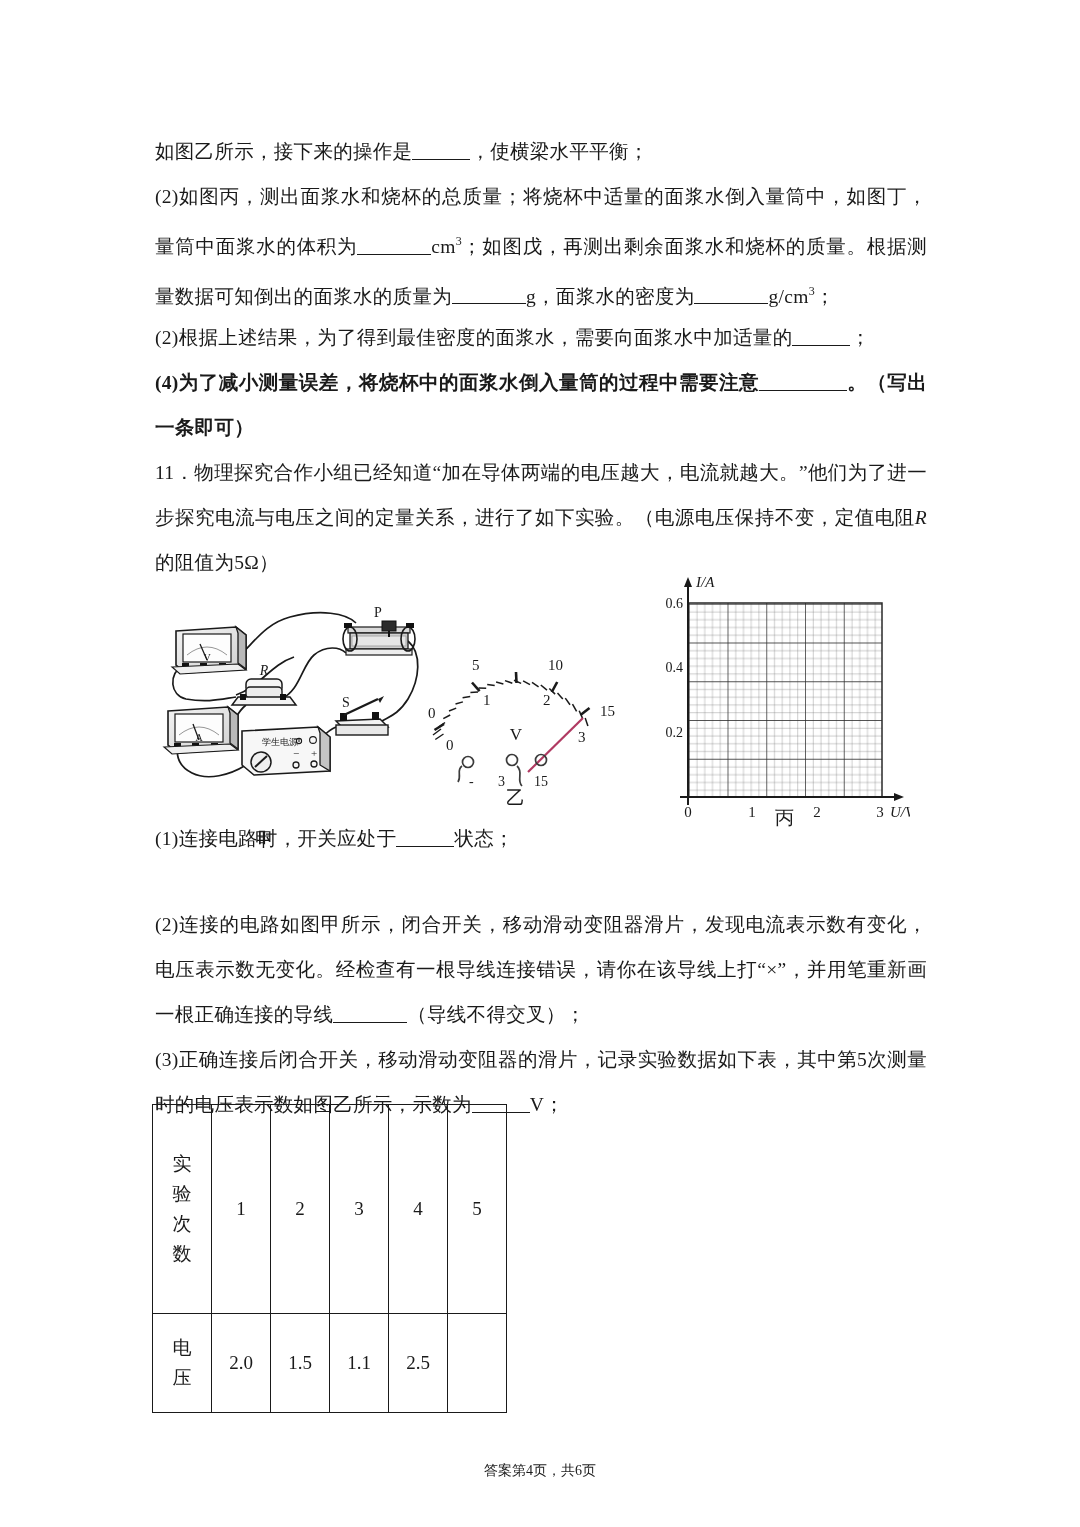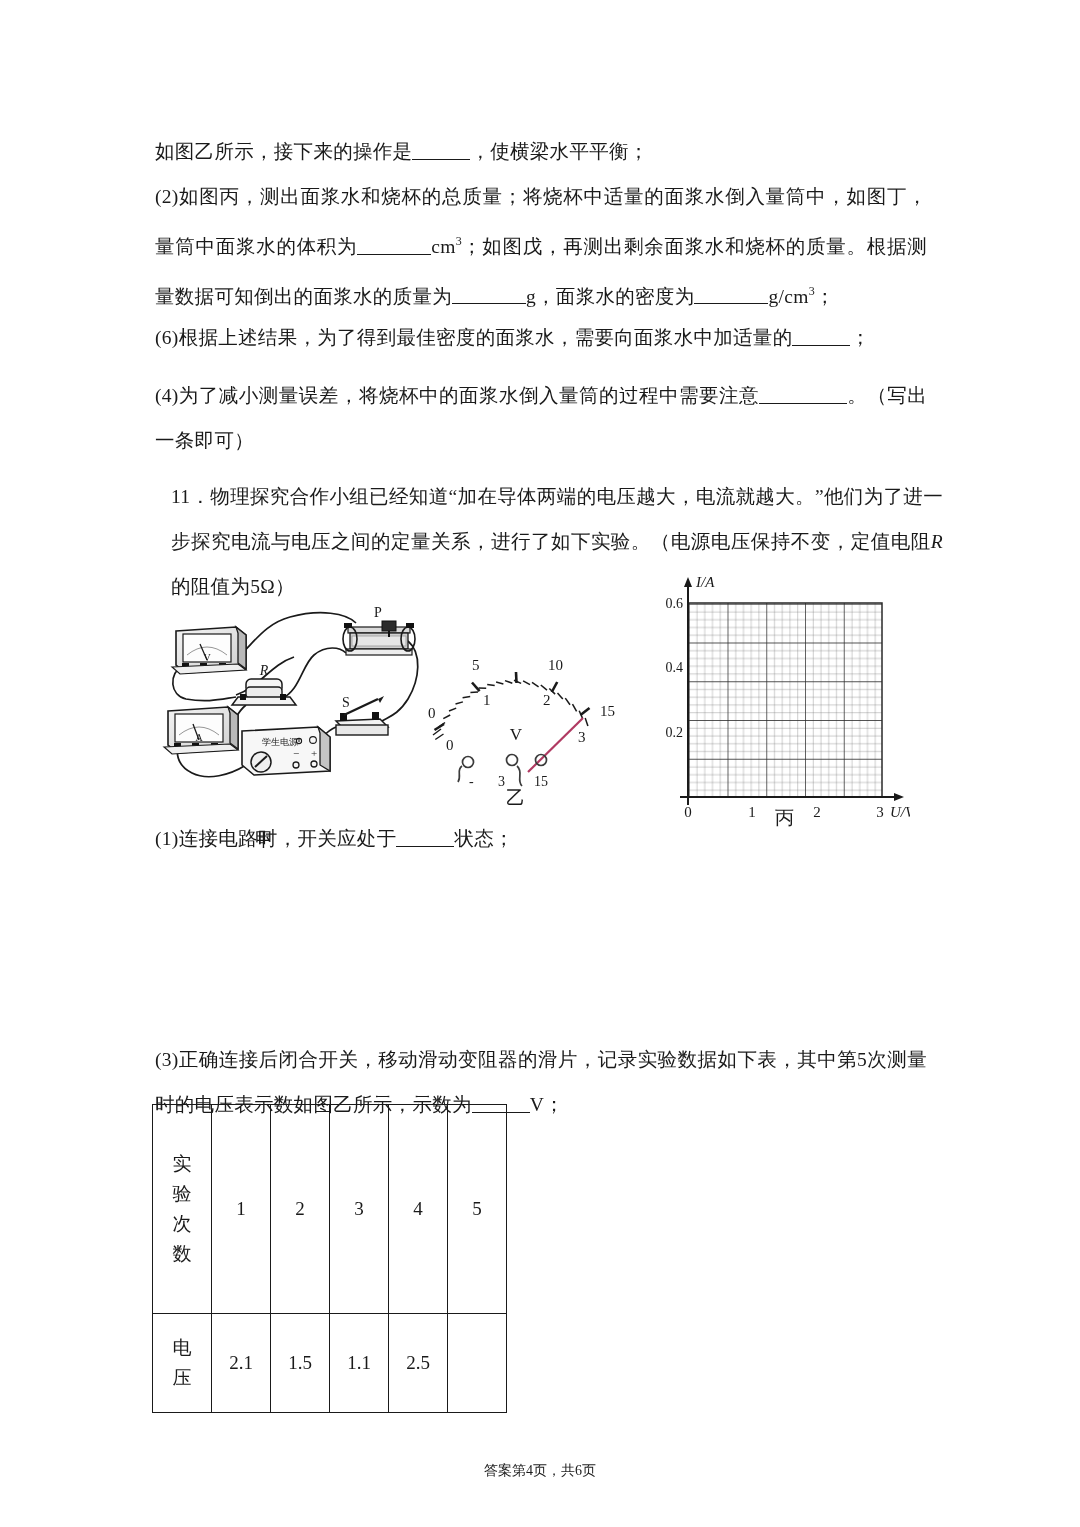--- a/index.html
+++ b/index.html
@@ -92,28 +92,28 @@
 
   <div class="body-text" style="top:129px;">
     <span>如图乙所示，接下来的操作是</span><span class="blank b-sm"></span><span>，使横梁水平平衡；</span>
   </div>
 
   <div class="body-text" style="top:174px;">
     <span>(2)如图丙，测出面浆水和烧杯的总质量；将烧杯中适量的面浆水倒入量筒中，如图丁，量筒中面浆水的体积为</span><span class="blank b-md"></span><span>cm</span><sup class="unit">3</sup><span>；如图戊，再测出剩余面浆水和烧杯的质量。根据测量数据可知倒出的面浆水的质量为</span><span class="blank b-md"></span><span>g，面浆水的密度为</span><span class="blank b-md"></span><span>g/cm</span><sup class="unit">3</sup><span>；</span>
   </div>
 
   <div class="body-text" style="top:315px;">
-    <span>(6)根据上述结果，为了得到最佳密度的面浆水，需要向面浆水中加适量的</span><span class="blank b-sm"></span><span>；</span>
-  </div>
-
-  <div class="body-text" style="top:373px;">
+    <span>(2)根据上述结果，为了得到最佳密度的面浆水，需要向面浆水中加适量的</span><span class="blank b-sm"></span><span>；</span>
+  </div>
+
+  <div class="body-text" style="top:360px;font-weight:bold;">
     <span>(4)为了减小测量误差，将烧杯中的面浆水倒入量筒的过程中需要注意</span><span class="blank b-lg"></span><span>。（写出一条即可）</span>
   </div>
 
-  <div class="body-text" style="top:474px;margin-left:16px;">
+  <div class="body-text" style="top:450px;">
     <span>11．物理探究合作小组已经知道“加在导体两端的电压越大，电流就越大。”他们为了进一步探究电流与电压之间的定量关系，进行了如下实验。（电源电压保持不变，定值电阻</span><span class="ital">R</span><span>的阻值为5Ω）</span>
   </div>
 
   <div class="figband">
 
     <div class="circuit">
       <svg width="290" height="220" viewBox="0 0 290 220">
         <defs>
           <linearGradient id="gmeter" x1="0" y1="0" x2="1" y2="1">
             <stop offset="0%" stop-color="#f4f4f4"></stop>
@@ -328,20 +328,23 @@
         <text x="240" y="252" font-size="15" font-style="italic" font-family="Liberation Serif, serif" fill="#1a1a1a">U/V</text>
       </svg>
       <div class="fig-caption" style="left:125px; top:240px;">丙</div>
     </div>
   </div>
 
   <div class="body-text" style="top:816px;">
     <span>(1)连接电路时，开关应处于</span><span class="blank b-sm"></span><span>状态；</span>
   </div>
 
+  <div class="body-text" style="top:902px;">
+    <span>(2)连接的电路如图甲所示，闭合开关，移动滑动变阻器滑片，发现电流表示数有变化，电压表示数无变化。经检查有一根导线连接错误，请你在该导线上打“×”，并用笔重新画一根正确连接的导线</span><span class="blank b-md"></span><span>（导线不得交叉）；</span>
+  </div>
 
   <div class="body-text" style="top:1037px;">
     <span>(3)正确连接后闭合开关，移动滑动变阻器的滑片，记录实验数据如下表，其中第5次测量时的电压表示数如图乙所示，示数为</span><span class="blank b-sm"></span><span>V；</span>
   </div>
 
   <table class="data">
     <tbody>
         <tr class="r1">
       <td class="vhead">
         <span>实</span>
@@ -353,21 +356,21 @@
       <td class="cell">2</td>
       <td class="cell">3</td>
       <td class="cell">4</td>
       <td class="cell">5</td>
     </tr>
     <tr class="r2">
       <td class="vhead">
         <span>电</span>
         <span>压</span>
       </td>
-      <td class="cell">2.1</td>
+      <td class="cell">2.0</td>
       <td class="cell">1.5</td>
       <td class="cell">1.1</td>
       <td class="cell">2.5</td>
       <td class="cell"></td>
     </tr>
   </tbody>
     </table>
 
   <div class="footer">答案第4页，共6页</div>
 

